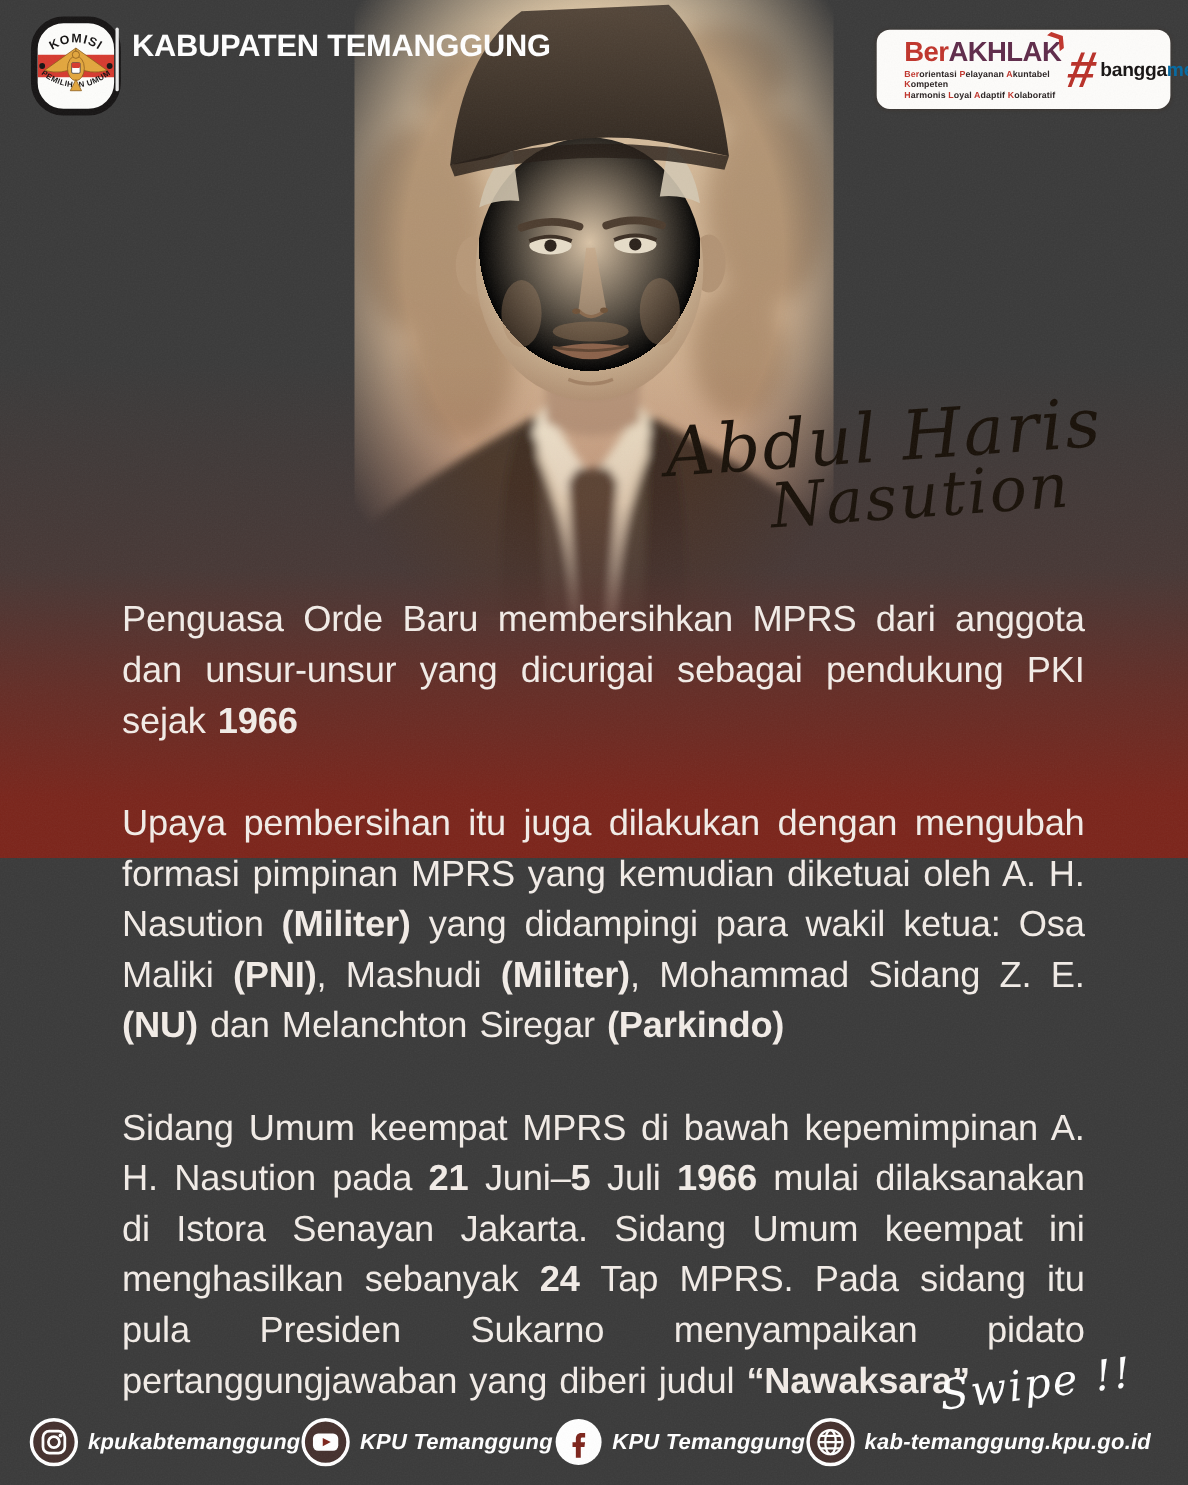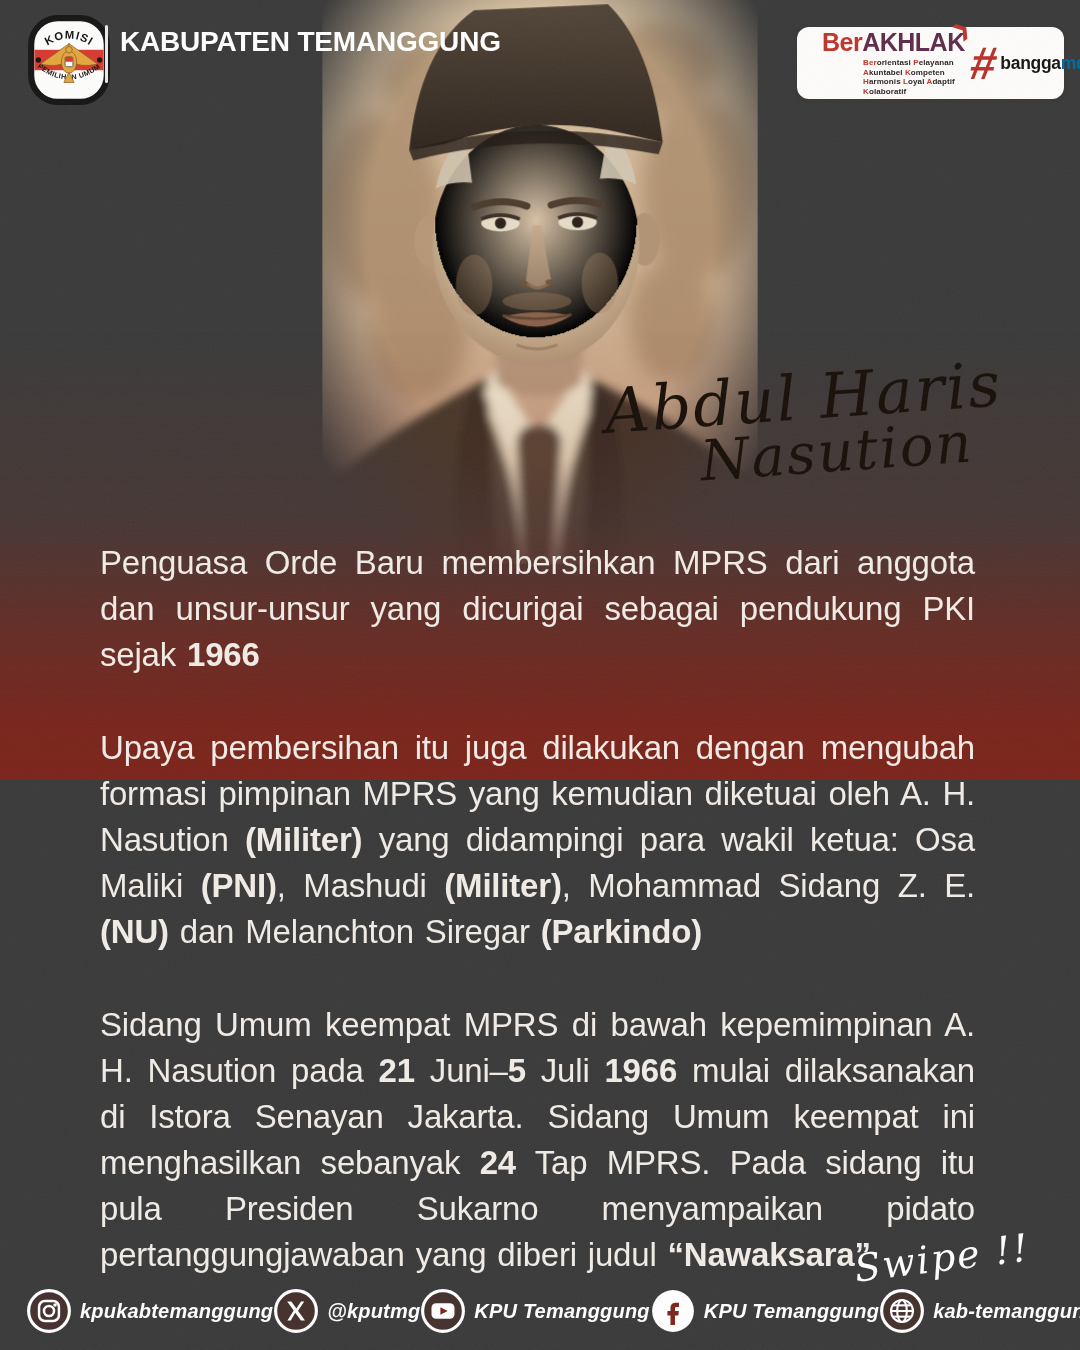--- a/index.html
+++ b/index.html
@@ -20,40 +20,40 @@
   .hdr-titles .l1{font-size:25px;font-weight:700;letter-spacing:-0.2px;line-height:28px;}
   .hdr-titles .l2{font-size:28px;font-weight:800;letter-spacing:-0.2px;line-height:29px;}
   
   .badge{position:absolute;left:797px;top:27px;width:267px;height:72px;background:#fdfcfa;border-radius:12px;
     z-index:5;display:flex;align-items:center;padding:0 25px;box-sizing:border-box;box-shadow:0 1px 4px rgba(60,30,10,.25);}
   .badge-left{position:relative;width:152px;}
   .wordmark{font-size:25px;font-weight:800;letter-spacing:-0.5px;line-height:25px;}
   .wm-pre{color:#c0342b;}
   .wm-suf{color:#5f2b4a;}
   .chev{position:absolute;right:-4px;top:-12px;color:#c0342b;font-size:18px;font-weight:900;transform:rotate(-38deg);}
-  .tagline{font-size:8px;font-weight:700;color:#2b2424;line-height:9.5px;margin-top:3px;letter-spacing:.1px;margin-left:41px;}
+  .tagline{font-size:8px;font-weight:700;color:#2b2424;line-height:9.5px;margin-top:3px;letter-spacing:.1px;}
   .tagline .red{color:#c0342b;}
   .badge-right{display:flex;align-items:center;margin-left:6px;}
   .hash{font-size:46px;font-weight:900;color:#b93028;transform:skewX(-10deg);line-height:40px;margin-right:4px;}
   .hash-words{display:flex;}
   .hash-words span{font-size:17.5px;font-weight:800;line-height:16.5px;letter-spacing:-0.3px;}
   .hw0{color:#161313;}
   .hw1{color:#0369a1;}
   .hw2{color:#3b82f6;}
   
   .portrait{position:absolute;left:322px;top:-6px;width:436px;height:572px;z-index:1;}
   .red-wash{position:absolute;left:0;top:330px;width:1080px;height:450px;z-index:2;pointer-events:none;
     background:linear-gradient(180deg,rgba(120,34,23,0) 0%,rgba(130,45,32,.18) 42%,rgba(126,37,26,.62) 66%,rgba(124,36,26,.96) 88%,#7c241a 100%);}
   
   .signature{position:absolute;left:606px;top:366px;width:430px;z-index:4;color:#181008;
     font-family:"DejaVu Serif",serif;font-style:italic;transform:rotate(-4deg);}
   .sig1{font-size:62px;line-height:62px;letter-spacing:2px;white-space:nowrap;}
   .sig2{font-size:56px;line-height:50px;margin-left:92px;letter-spacing:2px;white-space:nowrap;}
   
-  .bodytext{position:absolute;left:100px;top:540px;width:875px;z-index:4;color:#f2ece7;}
+  .bodytext{position:absolute;left:111px;top:540px;width:875px;z-index:4;color:#f2ece7;}
   .para{margin:0 0 47px 0;font-size:33px;line-height:46px;text-align:justify;letter-spacing:-0.2px;word-spacing:2px;}
   .para b{font-weight:700;}
   
   .swipe{position:absolute;right:50px;top:1236px;z-index:5;color:#fff;
     font-family:"DejaVu Serif",serif;font-style:italic;font-size:38px;transform:rotate(-7deg);letter-spacing:2px;}
   
   .footer{position:absolute;left:0;top:1282px;width:898px;height:58px;z-index:5;
     display:flex;align-items:center;justify-content:flex-start;padding:0 26px;box-sizing:border-box;font-style:italic;}
   .social{display:flex;align-items:center;gap:8px;}
   .social .lbl{color:#fff;font-size:20px;font-weight:700;letter-spacing:.2px;white-space:nowrap;}
@@ -241,27 +241,20 @@
         <circle cx="22" cy="22" r="19.5" fill="#5e1a12" fill-opacity=".3" stroke="#fff" stroke-width="3"></circle>
         <rect x="12.5" y="12.5" width="19" height="19" rx="5.5" fill="none" stroke="#fff" stroke-width="2.4"></rect>
         <circle cx="22" cy="22" r="4.8" fill="none" stroke="#fff" stroke-width="2.4"></circle>
         <circle cx="27.8" cy="16.2" r="1.7" fill="#fff"></circle>
       </svg>
       <span class="lbl">kpukabtemanggung</span>
     </div>
     <div class="social">
       <svg class="icon44" viewBox="0 0 44 44">
         <circle cx="22" cy="22" r="19.5" fill="#5e1a12" fill-opacity=".3" stroke="#fff" stroke-width="3"></circle>
-        <path d="M13.5 13 L19.8 21.6 L13.8 31 H17 L21.3 23.6 L26.7 31 H30.6 L23.9 21.8 L29.9 13 H26.8 L22.4 19.7 L17.5 13 Z" fill="#fff"></path>
-      </svg>
-      <span class="lbl">@kputmg</span>
-    </div>
-    <div class="social">
-      <svg class="icon44" viewBox="0 0 44 44">
-        <circle cx="22" cy="22" r="19.5" fill="#5e1a12" fill-opacity=".3" stroke="#fff" stroke-width="3"></circle>
         <rect x="11" y="14.5" width="22" height="15" rx="4.5" fill="#fff"></rect>
         <path d="M19.5 18.5 L26.5 22 L19.5 25.5 Z" fill="#7d241b"></path>
       </svg>
       <span class="lbl">KPU Temanggung</span>
     </div>
     <div class="social">
       <svg class="icon44" viewBox="0 0 44 44">
         <circle cx="22" cy="22" r="20" fill="#fff"></circle>
         <path d="M24.3 14 h3.4 v4.1 h-2.5 c-.9 0-1.3.5-1.3 1.4 v2.6 h3.7 l-.5 4.1 h-3.2 v9.3 h-4.3 v-9.3 h-2.9 v-4.1 h2.9 v-3 c0-3.1 1.8-5.1 4.7-5.1 Z" fill="#7d241b"></path>
       </svg>

